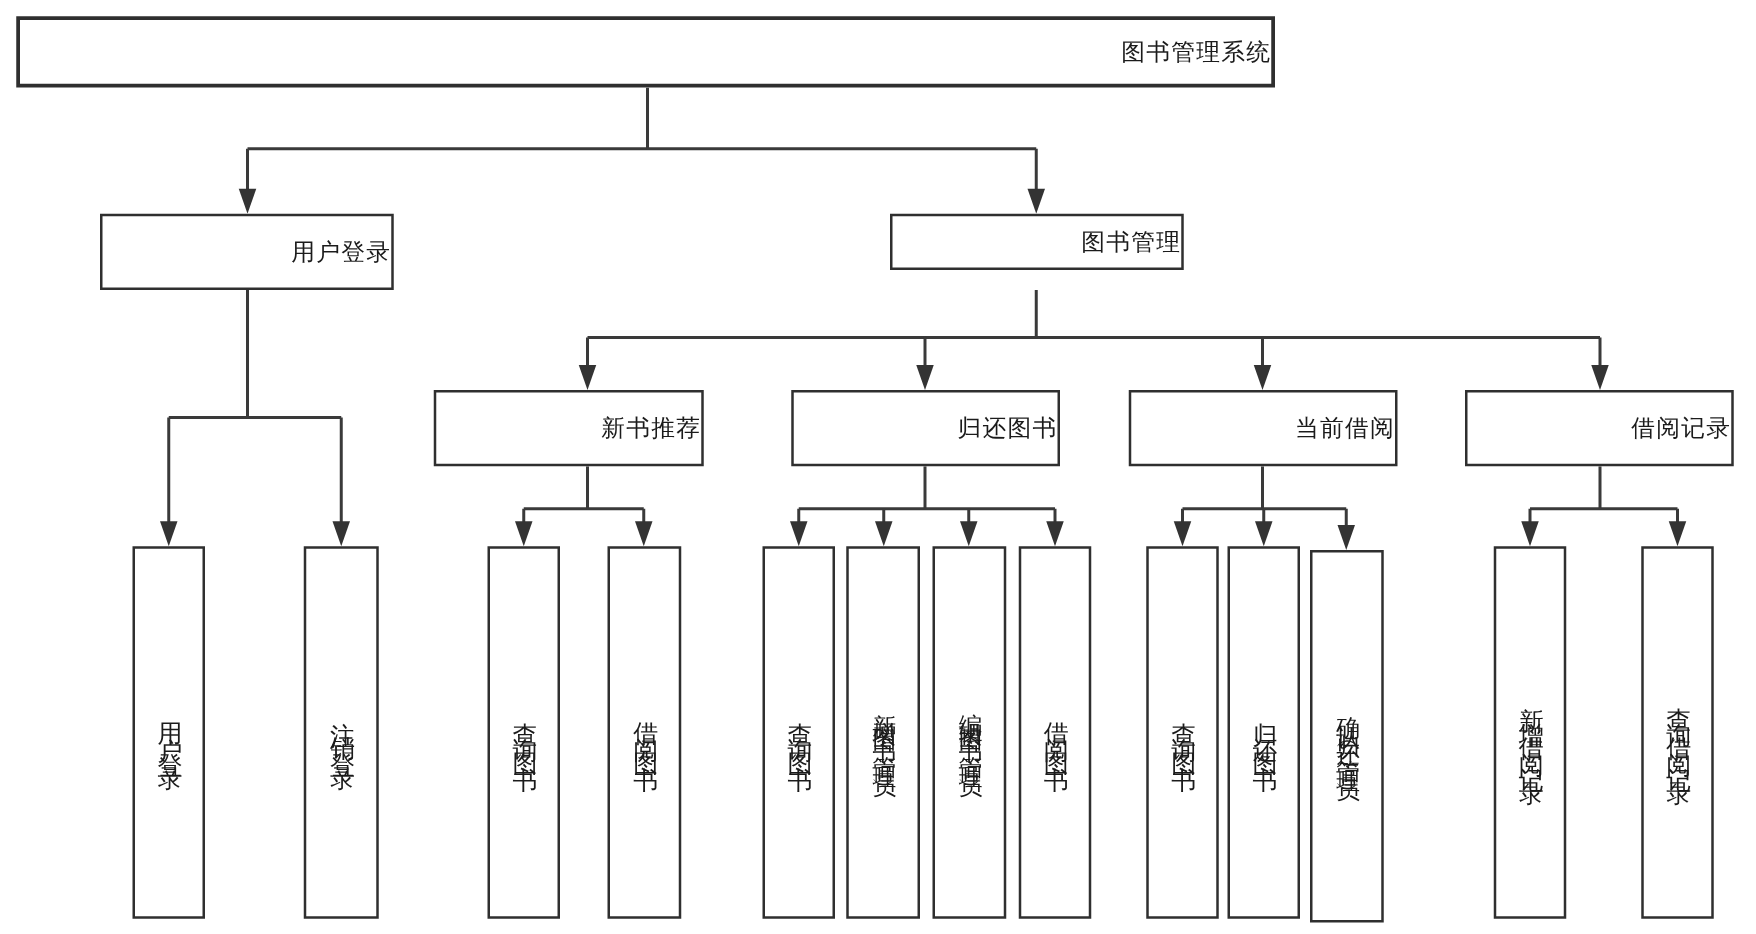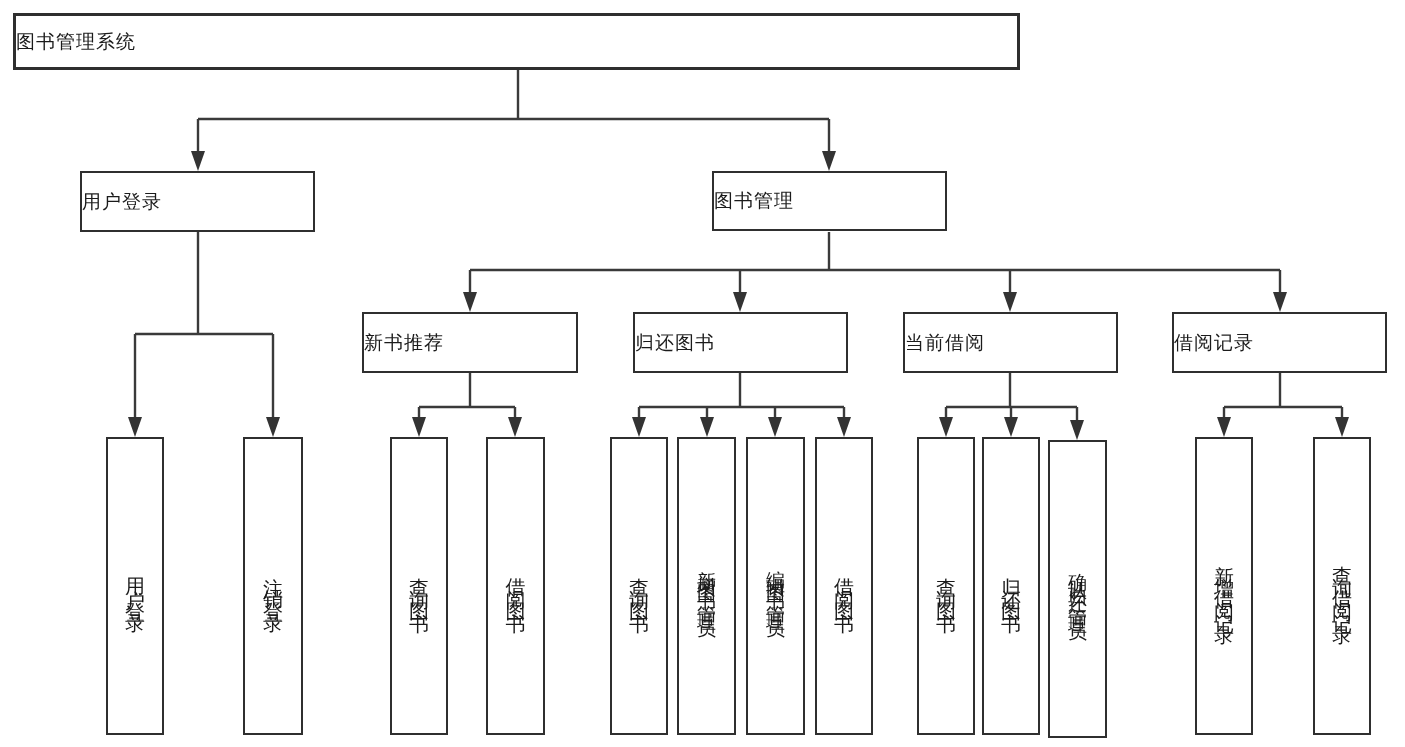--- a/index.html
+++ b/index.html
@@ -2,21 +2,21 @@
 <html><head>
 <meta charset="utf-8">
 <style>
   html,body { margin:0; padding:0; background:#ffffff; }
   .canvas {
     position:relative; width:1405px; height:747px; background:#ffffff;
     font-family:"Liberation Sans","DejaVu Sans",sans-serif; overflow:hidden;
   }
   .hbox {
     position:absolute; border:2px solid #2f2f2f; background:#ffffff;
-    display:flex; align-items:center; justify-content:flex-start;
+    display:flex; align-items:center; justify-content:flex-end;
     box-sizing:border-box; font-size:19px; color:#1b1b1b; letter-spacing:1px;
   }
   .vbox {
     position:absolute; border:2px solid #2f2f2f; background:#ffffff;
     display:flex; align-items:center; justify-content:center;
     box-sizing:border-box;
   }
   .vtext {
     writing-mode:vertical-rl; text-orientation:mixed;
     font-size:20px; letter-spacing:12px; line-height:1.05; color:#1b1b1b;
@@ -98,25 +98,25 @@
     <polygon points="1335,417 1349,417 1342,437"></polygon>
   </svg>
 
   <div class="hbox" style="left:13px;top:13px;width:1007px;height:57px;border-width:3px">
     <span>图书管理系统</span>
   </div>
 
   <div class="hbox" style="left:80px;top:171px;width:235px;height:61px">
     <span>用户登录</span>
   </div>
-  <div class="hbox" style="left:712px;top:171px;width:235px;height:60px">
+  <div class="hbox" style="left:712px;top:171px;width:235px;height:45px">
     <span>图书管理</span>
   </div>
 
-  <div class="hbox" style="left:362px;top:312px;width:216px;height:61px">
+  <div class="hbox" style="left:347px;top:312px;width:216px;height:61px">
     <span>新书推荐</span>
   </div>
   <div class="hbox" style="left:633px;top:312px;width:215px;height:61px">
     <span>归还图书</span>
   </div>
   <div class="hbox" style="left:903px;top:312px;width:215px;height:61px">
     <span>当前借阅</span>
   </div>
   <div class="hbox" style="left:1172px;top:312px;width:215px;height:61px">
     <span>借阅记录</span>

